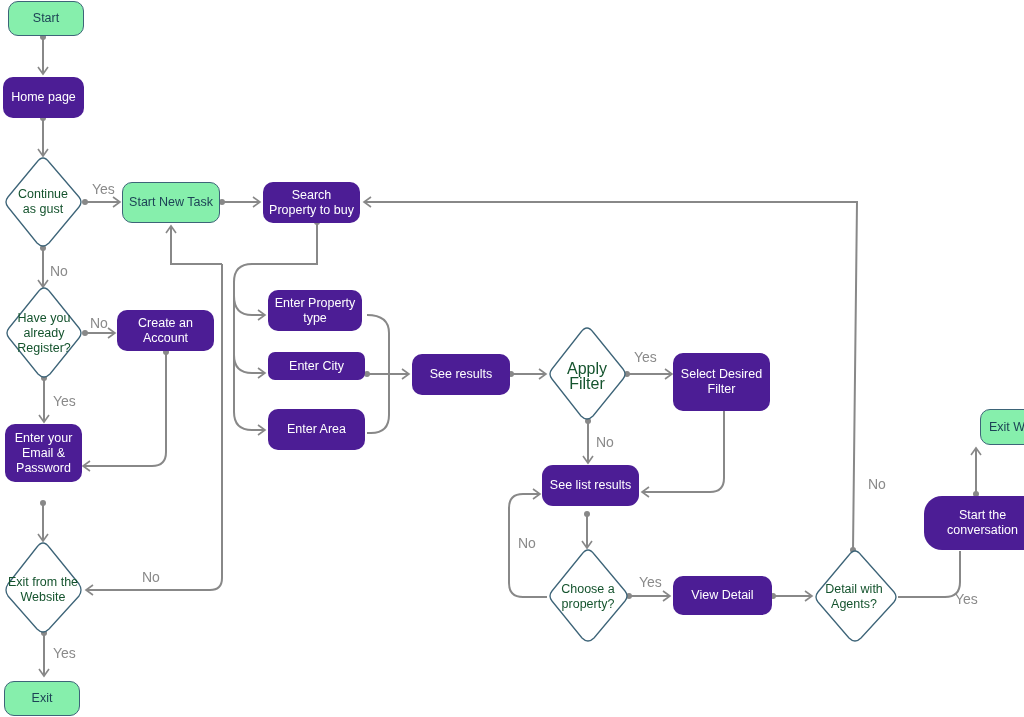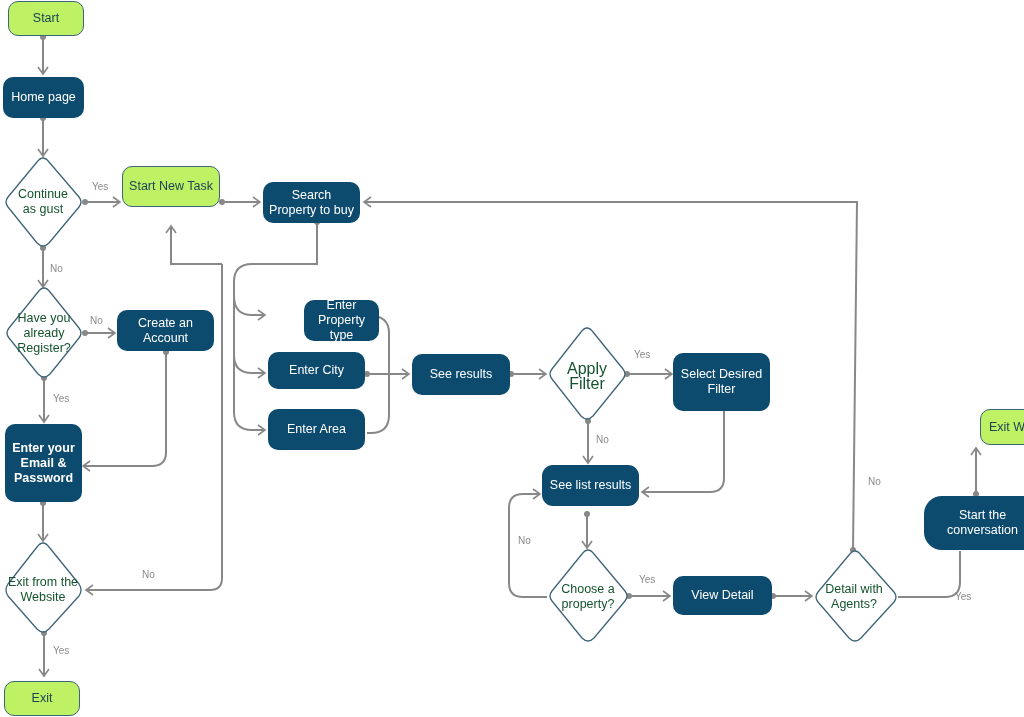--- a/index.html
+++ b/index.html
@@ -2,25 +2,25 @@
 <html><head>
 <meta charset="utf-8">
 <style>
   html, body { margin:0; padding:0; background:#ffffff; }
   body { width:1024px; height:717px; position:relative; overflow:hidden;
          font-family:"Liberation Sans", sans-serif; }
   #canvas { position:absolute; left:0; top:0; }
   .node { position:absolute; box-sizing:border-box; display:flex; align-items:center;
           justify-content:center; text-align:center; font-size:12.5px; line-height:15px;
           border-radius:10px; padding:2px 4px; }
-  .dark { background:#0c4a6e; color:#ffffff; }
-  .light { background:#bef264; color:#1d4356; border:1.3px solid #3d6478;text-align:center; }
+  .dark { background:#4c1d95; color:#ffffff; }
+  .light { background:#86efac; color:#1d4356; border:1.3px solid #3d6478;text-align:center; }
   .diamond-label { position:absolute; display:flex; align-items:center; justify-content:center;
           text-align:center; color:#14532d; font-size:12.5px; line-height:15px; }
-  .edge-label { position:absolute; color:#8a8a8a; font-size:10px; }
+  .edge-label { position:absolute; color:#8a8a8a; font-size:14px; }
 </style>
 </head>
 <body>
 
 <svg id="canvas" width="1024" height="717">
   <defs>
     <marker id="arr" markerWidth="12" markerHeight="12" refX="9" refY="6" orient="auto" markerUnits="userSpaceOnUse">
       <path d="M2,1 L9,6 L2,11" fill="none" stroke="#888" stroke-width="1.6"></path>
     </marker>
   </defs>
@@ -84,29 +84,29 @@
     <path d="M43,543 Q46,543 49,547 L79,584 Q83,590 79,596 L49,629 Q43,635 37,629 L8,596 Q4,590 8,584 L37,547 Q40,543 43,543Z"></path>
     <path d="M587,328 Q590,328 593,332 L623,369 Q627,374 623,379 L593,416 Q587,422 581,416 L552,379 Q548,374 552,369 L581,332 Q584,328 587,328Z"></path>
     <path d="M588,550 Q591,550 594,554 L625,591 Q629,596 625,601 L594,638 Q588,644 582,638 L552,601 Q548,596 552,591 L582,554 Q585,550 588,550Z"></path>
     <path d="M855,551 Q858,551 861,555 L894,592 Q898,597 894,602 L861,638 Q855,644 849,638 L818,602 Q814,597 818,592 L849,555 Q852,551 855,551Z"></path>
   </g>
 </svg>
 
 <div class="node light" style="left:8px;top:1px;width:76px;height:35px;">Start</div>
 <div class="node dark" style="left:3px;top:77px;width:81px;height:41px;">Home page</div>
 <div class="diamond-label" style="left:10px;top:186px;width:66px;height:32px;">Continue as gust</div>
-<div class="node light" style="left:122px;top:166px;width:98px;height:41px;">Start New Task</div>
+<div class="node light" style="left:122px;top:182px;width:98px;height:41px;">Start New Task</div>
 <div class="node dark" style="left:263px;top:182px;width:97px;height:41px;">Search Property to buy</div>
 <div class="diamond-label" style="left:10px;top:310px;width:68px;height:46px;">Have you already Register?</div>
 <div class="node dark" style="left:117px;top:310px;width:97px;height:41px;">Create an Account</div>
-<div class="node dark" style="left:5px;top:424px;width:77px;height:78px;font-weight:bold;">Enter your Email &amp; Password</div>
+<div class="node dark" style="left:5px;top:424px;width:77px;height:58px;">Enter your Email &amp; Password</div>
 <div class="diamond-label" style="left:6px;top:574px;width:74px;height:32px;">Exit from the Website</div>
 <div class="node light" style="left:4px;top:681px;width:76px;height:35px;">Exit</div>
-<div class="node dark" style="left:268px;top:300px;width:75px;height:41px;margin-left:36px;">Enter Property type</div>
-<div class="node dark" style="left:268px;top:352px;width:97px;height:37px;">Enter City</div>
+<div class="node dark" style="left:268px;top:290px;width:94px;height:41px;">Enter Property type</div>
+<div class="node dark" style="left:268px;top:352px;width:97px;height:28px;border-radius:7px;">Enter City</div>
 <div class="node dark" style="left:268px;top:409px;width:97px;height:41px;">Enter Area</div>
 <div class="node dark" style="left:412px;top:354px;width:98px;height:41px;text-align:right;">See results</div>
 <div class="diamond-label" style="left:558px;top:360px;width:58px;height:32px;font-size:16px;">Apply Filter</div>
 <div class="node dark" style="left:673px;top:353px;width:97px;height:58px;">Select Desired Filter</div>
 <div class="node dark" style="left:542px;top:465px;width:97px;height:41px;border-radius:11px;">See list results</div>
 <div class="diamond-label" style="left:556px;top:581px;width:64px;height:32px;">Choose a property?</div>
 <div class="node dark" style="left:673px;top:576px;width:99px;height:39px;">View Detail</div>
 <div class="diamond-label" style="left:822px;top:574px;width:64px;height:46px;">Detail with Agents?</div>
 <div class="node dark" style="left:924px;top:496px;width:117px;height:54px;border-radius:18px;">Start the conversation</div>
 <div class="node light" style="left:932px;top:409px;width:87px;height:36px;margin-left:48px;">Exit Website</div>

